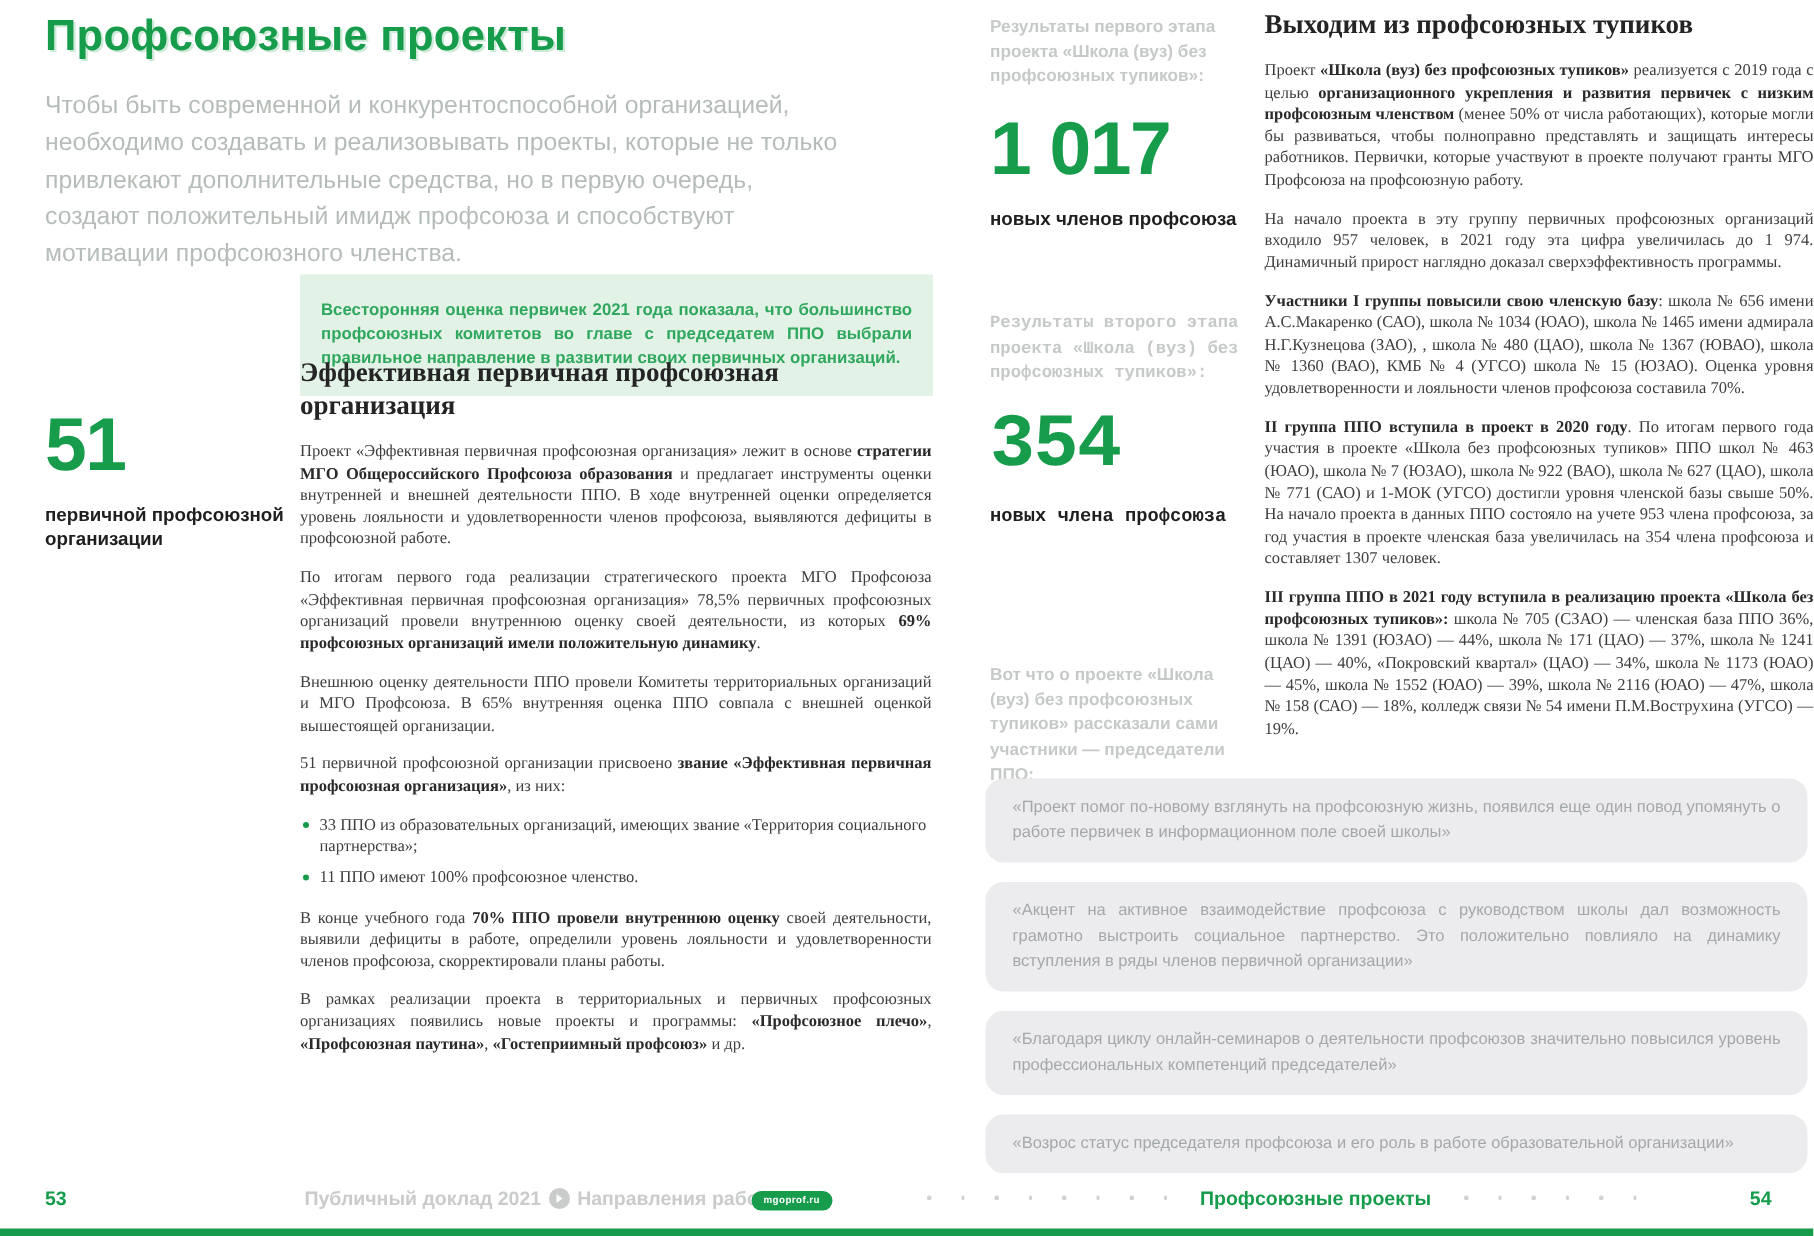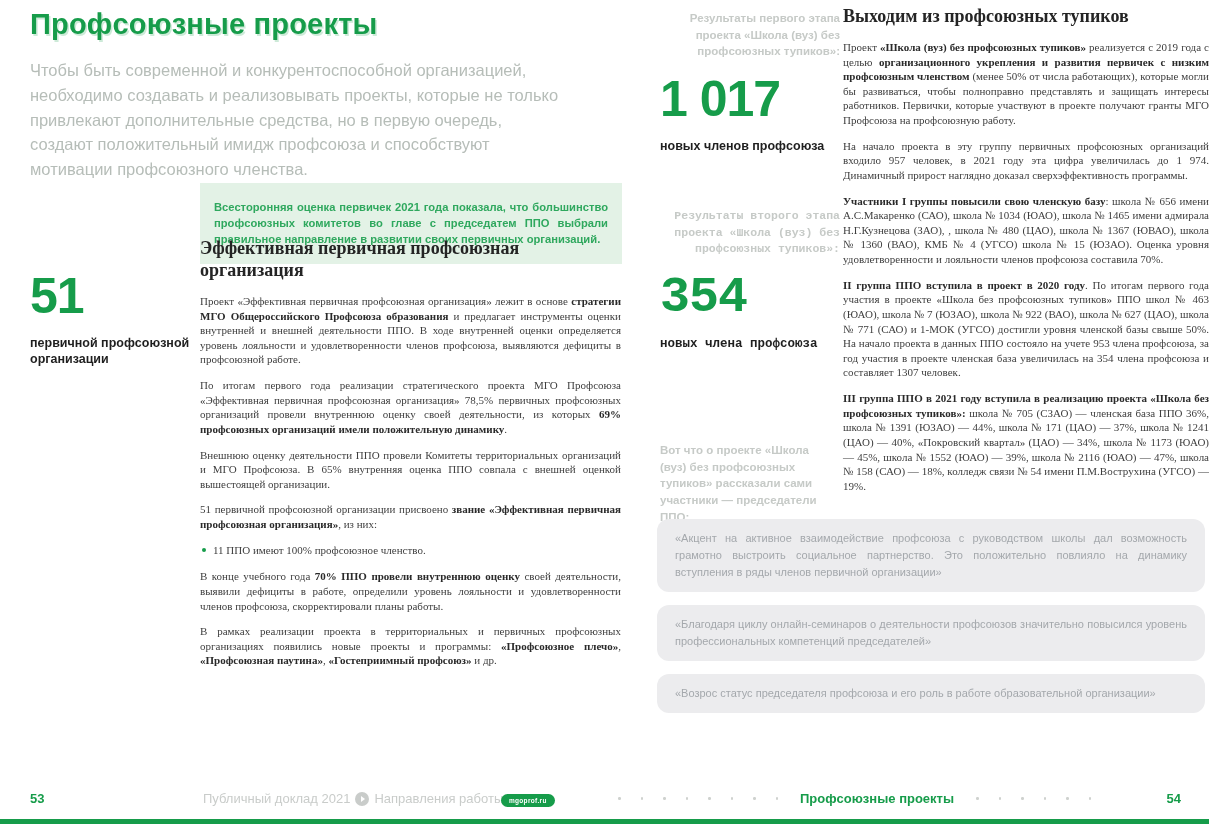--- a/index.html
+++ b/index.html
@@ -25,21 +25,21 @@
     letter-spacing:.2px;text-shadow:1.5px 1.5px 0 #cdead8;
   }
   .intro{
     left:30px;top:58px;width:534px;font-size:16.5px;line-height:1.5;color:#b6bdb8;
   }
   .callout{
     left:200px;top:183px;width:422px;padding:16px 14px;background:var(--callout-bg);
     color:var(--callout-fg);font-size:11.2px;font-weight:700;line-height:1.45;text-align:justify;
   }
   .stat{width:170px;}
-  .stat .lbl{font-size:11.5px;font-weight:700;color:var(--label-gray);line-height:1.45;text-align:right;}
+  .stat .lbl{font-size:11.5px;font-weight:700;color:var(--label-gray);line-height:1.45;}
   .stat .val{font-size:50px;font-weight:800;color:var(--green);margin-top:16px;line-height:.95;letter-spacing:-1px;}
   .stat .cap{font-size:12.5px;font-weight:700;color:#1f1f1f;margin-top:14px;line-height:1.35;}
   .stat-left{left:30px;top:257px;width:164px;}
 
   .main{}
   .main h2{margin:0 0 12px;font-size:18px;line-height:1.22;color:#242424;font-weight:800;}
   .main p{margin:0 0 11px;font-size:11px;line-height:1.33;color:var(--body-fg);text-align:justify;}
   .main .b{font-weight:700;color:#2a2a2a;}
   .main-left{left:200px;top:238px;width:421px;font-family:Liberation Serif, serif;}
   .main-right{left:843px;top:6px;width:366px;font-family:Liberation Serif, serif;}
@@ -68,21 +68,21 @@
     background:var(--quote-bg);border-radius:12px;padding:11px 18px;margin-bottom:13px;
     font-size:11px;line-height:1.55;color:#a4a8ac;text-align:justify;
   }
 
   
   .pnum{font-size:13px;font-weight:800;color:var(--green);}
   .pnum-left{left:30px;top:791px;text-align:center;}
   .pnum-right{right:28px;top:791px;}
   .footer-left{
     left:203px;top:791px;display:flex;align-items:center;gap:5px;
-    color:var(--footer-gray);font-weight:400;font-size:13px;white-space:nowrap;
+    color:var(--footer-gray);font-weight:700;font-size:13px;white-space:nowrap;
   }
   .fsep{width:14px;height:14px;border-radius:50%;background:var(--footer-gray);position:relative;display:inline-block;}
   .fsep::after{
     content:"";position:absolute;left:5.5px;top:4px;
     border-left:4.5px solid #ffffff;border-top:3px solid transparent;border-bottom:3px solid transparent;
   }
   .badge{
     left:501px;top:794px;background:var(--green);color:#ffffff;font-size:6.5px;font-weight:700;
     padding:3px 8px;border-radius:7px;text-decoration:none;letter-spacing:.3px;display:inline-block;
   }
@@ -110,20 +110,21 @@
 
 <div class="abs main main-left">
   <h2>Эффективная первичная профсоюзная организация</h2>
   <div>
       <p><span>Проект «Эффективная первичная профсоюзная организация» лежит в основе </span><span class="b">стратегии МГО Общероссийского Профсоюза образования</span><span> и предлагает инструменты оценки внутренней и внешней деятельности ППО. В ходе внутренней оценки определяется уровень лояльности и удовлетворенности членов профсоюза, выявляются дефициты в профсоюзной работе.</span></p>
       <p><span>По итогам первого года реализации стратегического проекта МГО Профсоюза «Эффективная первичная профсоюзная организация» 78,5% первичных профсоюзных организаций провели внутреннюю оценку своей деятельности, из которых </span><span class="b">69% профсоюзных организаций имели положительную динамику</span><span>.</span></p>
       <p><span>Внешнюю оценку деятельности ППО провели Комитеты территориальных организаций и МГО Профсоюза. В 65% внутренняя оценка ППО совпала с внешней оценкой вышестоящей организации.</span></p>
       <p><span>51 первичной профсоюзной организации присвоено </span><span class="b">звание «Эффективная первичная профсоюзная организация»</span><span>, из них:</span></p>
     </div>
   <ul class="bullets">
+      <li>33 ППО из образовательных организаций, имеющих звание «Территория социального партнерства»;</li>
       <li>11 ППО имеют 100% профсоюзное членство.</li>
     </ul>
   <div>
       <p><span>В конце учебного года </span><span class="b">70% ППО провели внутреннюю оценку</span><span> своей деятельности, выявили дефициты в работе, определили уровень лояльности и удовлетворенности членов профсоюза, скорректировали планы работы.</span></p>
       <p><span>В рамках реализации проекта в территориальных и первичных профсоюзных организациях появились новые проекты и программы: </span><span class="b">«Профсоюзное плечо»</span><span>, </span><span class="b">«Профсоюзная паутина»</span><span>, </span><span class="b">«Гостеприимный профсоюз»</span><span> и др.</span></p>
     </div>
 </div>
 
 <div class="abs stat stat-r1">
   <div class="lbl">Результаты первого этапа проекта «Школа (вуз) без профсоюзных тупиков»:</div>
@@ -144,20 +145,21 @@
   <div>
       <p><span>Проект </span><span class="b">«Школа (вуз) без профсоюзных тупиков»</span><span> реализуется с 2019 года с целью </span><span class="b">организационного укрепления и развития первичек с низким профсоюзным членством</span><span> (менее 50% от числа работающих), которые могли бы развиваться, чтобы полноправно представлять и защищать интересы работников. Первички, которые участвуют в проекте получают гранты МГО Профсоюза на профсоюзную работу.</span></p>
       <p><span>На начало проекта в эту группу первичных профсоюзных организаций входило 957 человек, в 2021 году эта цифра увеличилась до 1 974. Динамичный прирост наглядно доказал сверхэффективность программы.</span></p>
       <p><span class="b">Участники I группы повысили свою членскую базу</span><span>: школа № 656 имени А.С.Макаренко (САО), школа № 1034 (ЮАО), школа № 1465 имени адмирала Н.Г.Кузнецова (ЗАО), , школа № 480 (ЦАО), школа № 1367 (ЮВАО), школа № 1360 (ВАО), КМБ № 4 (УГСО) школа № 15 (ЮЗАО). Оценка уровня удовлетворенности и лояльности членов профсоюза составила 70%.</span></p>
       <p><span class="b">II группа ППО вступила в проект в 2020 году</span><span>. По итогам первого года участия в проекте «Школа без профсоюзных тупиков» ППО школ № 463 (ЮАО), школа № 7 (ЮЗАО), школа № 922 (ВАО), школа № 627 (ЦАО), школа № 771 (САО) и 1-МОК (УГСО) достигли уровня членской базы свыше 50%. На начало проекта в данных ППО состояло на учете 953 члена профсоюза, за год участия в проекте членская база увеличилась на 354 члена профсоюза и составляет 1307 человек.</span></p>
       <p><span class="b">III группа ППО в 2021 году вступила в реализацию проекта «Школа без профсоюзных тупиков»:</span><span> школа № 705 (СЗАО) — членская база ППО 36%, школа № 1391 (ЮЗАО) — 44%, школа № 171 (ЦАО) — 37%, школа № 1241 (ЦАО) — 40%, «Покровский квартал» (ЦАО) — 34%, школа № 1173 (ЮАО) — 45%, школа № 1552 (ЮАО) — 39%, школа № 2116 (ЮАО) — 47%, школа № 158 (САО) — 18%, колледж связи № 54 имени П.М.Вострухина (УГСО) — 19%.</span></p>
     </div>
 </div>
 
 <div class="abs quotes">
+    <div class="quote">«Проект помог по-новому взглянуть на профсоюзную жизнь, появился еще один повод упомянуть о работе первичек в информационном поле своей школы»</div>
     <div class="quote">«Акцент на активное взаимодействие профсоюза с руководством школы дал возможность грамотно выстроить социальное партнерство. Это положительно повлияло на динамику вступления в ряды членов первичной организации»</div>
     <div class="quote">«Благодаря циклу онлайн-семинаров о деятельности профсоюзов значительно повысился уровень профессиональных компетенций председателей»</div>
     <div class="quote">«Возрос статус председателя профсоюза и его роль в работе образовательной организации»</div>
   </div>
 
 <div class="abs pnum pnum-left">53</div>
 
 <div class="abs footer-left">
   <span>Публичный доклад 2021</span>
   <span class="fsep"></span>

